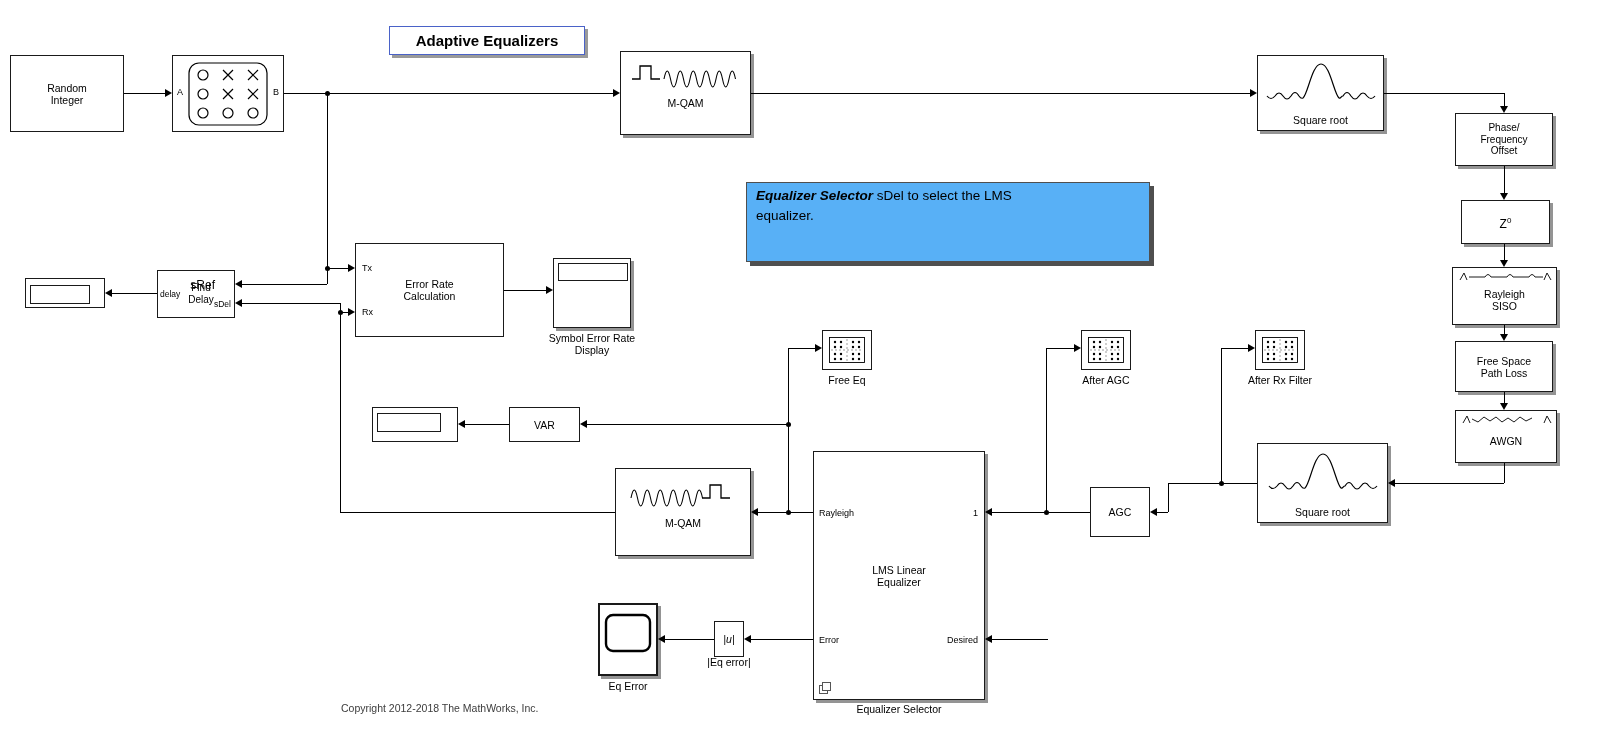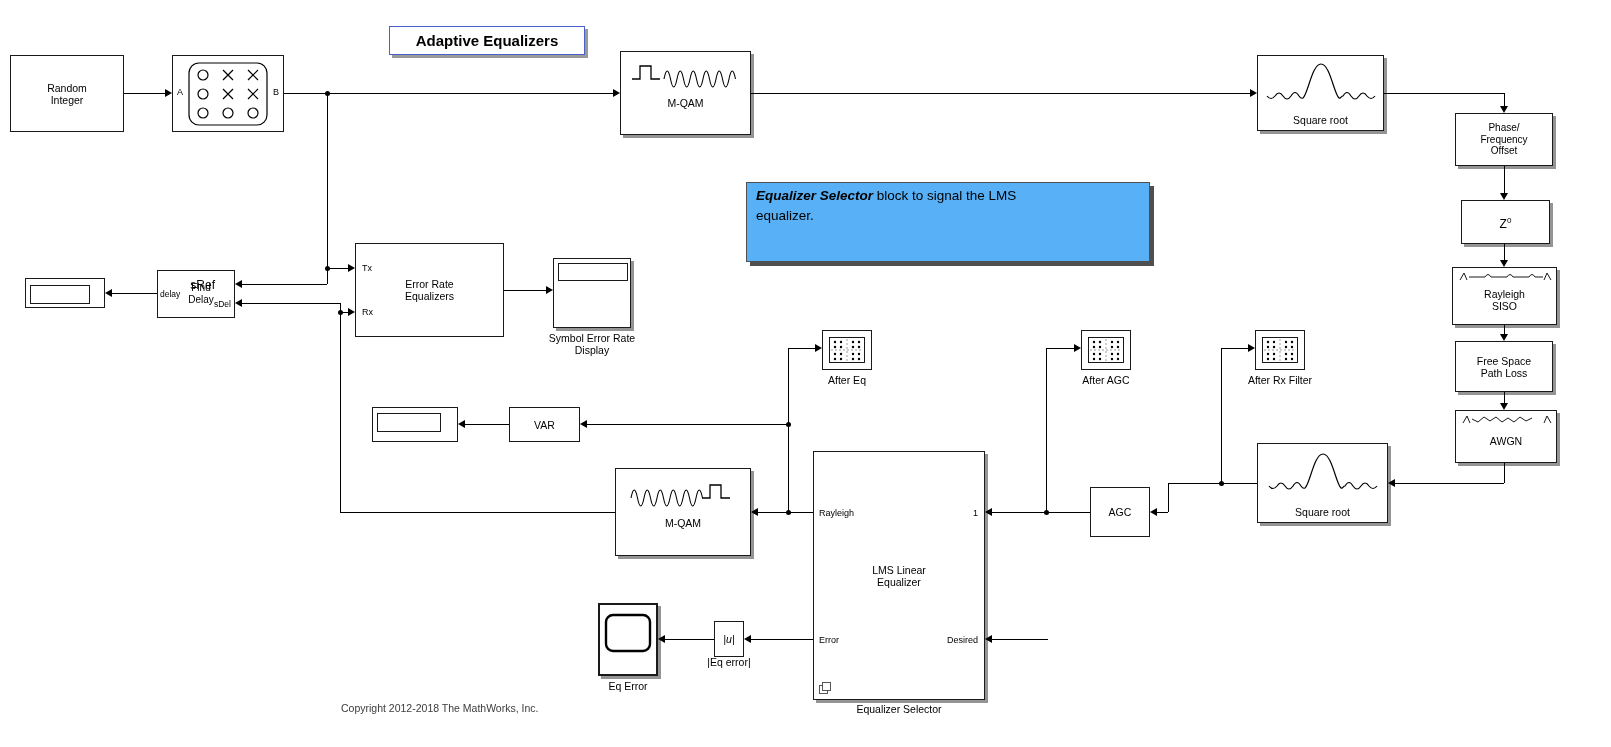--- a/index.html
+++ b/index.html
@@ -35,21 +35,21 @@
 </head>
 <body>
 
 <div id="canvas">
 
   <div id="title-box" style="border-color: rgb(74, 98, 200); margin-top: 17px;">
     <span>Adaptive Equalizers</span>
   </div>
 
   <div id="annotation" style="background: rgb(88, 176, 246);">
-    <div><span class="bi">Equalizer Selector</span><span> block to signal the LMS</span></div>
+    <div><span class="bi">Equalizer Selector</span><span> sDel to select the LMS</span></div>
     <div><span>equalizer.</span></div>
   </div>
 
   <div class="block" style="left:10px;top:55px;width:114px;height:77px">
     <span class="lbl">Random
 Integer</span>
   </div>
 
   <div class="block" style="left:172px;top:55px;width:112px;height:77px">
     <span class="port" style="left:4px;top:31px">A</span>
@@ -139,21 +139,21 @@
           <circle cx="12" cy="17" r="1.2"></circle>
           <circle cx="24" cy="17" r="1.2"></circle>
           <circle cx="30" cy="17" r="1.2"></circle>
         <circle cx="6" cy="22" r="1.2"></circle>
           <circle cx="12" cy="22" r="1.2"></circle>
           <circle cx="24" cy="22" r="1.2"></circle>
           <circle cx="30" cy="22" r="1.2"></circle>
       </g>
     </svg>
   </div>
-  <div class="cap" style="left:797px;top:374px;width:100px">After Eq</div>
+  <div class="cap" style="left:797px;top:374px;width:100px">Free Eq</div>
 
   <div class="block" style="left:1081px;top:330px;width:50px;height:40px">
     <svg width="36" height="26" viewBox="0 0 36 26">
       <rect x="0.5" y="0.5" width="35" height="25" fill="#fff" stroke="#000" stroke-width="0.9"></rect>
       <line x1="18" y1="2" x2="18" y2="24" stroke="#777" stroke-width="0.7" stroke-dasharray="2,2"></line>
       <line x1="2" y1="13" x2="34" y2="13" stroke="#777" stroke-width="0.7" stroke-dasharray="2,2"></line>
       <g fill="#000">
         <circle cx="6" cy="5" r="1.2"></circle>
           <circle cx="12" cy="5" r="1.2"></circle>
           <circle cx="24" cy="5" r="1.2"></circle>
@@ -227,21 +227,21 @@
   <div class="block" style="left:509px;top:407px;width:71px;height:35px">
     <span class="lbl">VAR</span>
   </div>
 
   <div class="block display-blk" style="left:372px;top:407px;width:86px;height:35px">
     <div class="inner-disp" style="left:4px;top:5px;width:62px;height:17px"></div>
   </div>
 
   <div class="block" style="left:355px;top:243px;width:149px;height:94px">
     <span class="lbl">Error Rate
-Equalizers</span>
+Calculation</span>
     <span class="port" style="left:6px;top:19px">Tx</span>
     <span class="port" style="left:6px;top:63px">Rx</span>
   </div>
 
   <div class="block sh display-blk" style="left:553px;top:258px;width:78px;height:70px">
     <div class="inner-disp" style="left:4px;top:4px;width:68px;height:16px"></div>
   </div>
   <div class="cap" style="left:532px;top:332px;width:120px">Symbol Error Rate
 Display</div>
 

